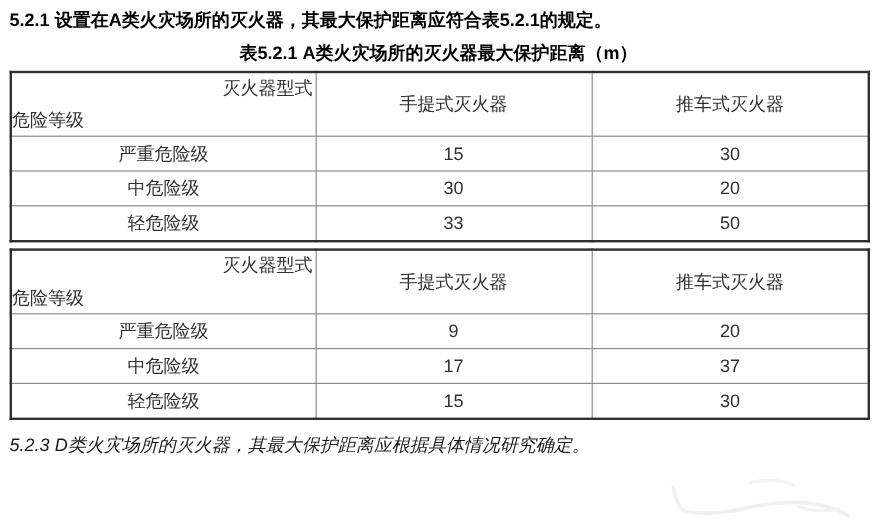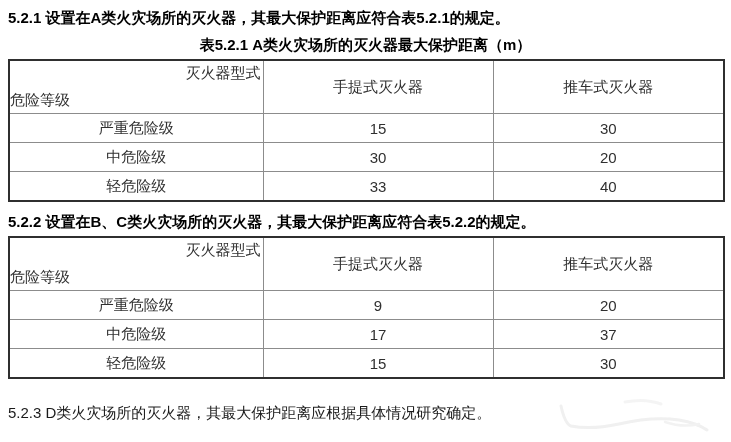--- a/index.html
+++ b/index.html
@@ -21,21 +21,21 @@
     line-height: 19px;
     font-weight: bold;
     color: #000000;
     white-space: nowrap;
   }
   .clause.regular {
     font-weight: normal;
     color: #1a1a1a;
     line-height: 17px;
   }
-  .clause-523 { margin-top: 25px; }
+  .clause-523 { margin-top: 13px; font-style: italic; }
   .table-title {
     margin-top: 9px;
     text-align: center;
     font-size: 15px;
     line-height: 18px;
     font-weight: bold;
     color: #000000;
   }
   table.dist-table {
     border-collapse: collapse;
@@ -113,26 +113,25 @@
       <td>30</td>
     </tr>
     <tr class="data-row">
       <td>中危险级</td>
       <td>30</td>
       <td>20</td>
     </tr>
     <tr class="data-row">
       <td>轻危险级</td>
       <td>33</td>
-      <td>40</td>
+      <td>50</td>
     </tr>
   </tbody>
     </table>
 
-  <p class="clause" style="margin-top:10px">5.2.2 设置在B、C类火灾场所的灭火器，其最大保护距离应符合表5.2.2的规定。</p>
 
 
   <table class="dist-table">
     <colgroup>
         <col style="width:254px">
         <col style="width:230px">
         <col style="width:231px">
       </colgroup>
     <tbody>
         <tr class="head-row">

